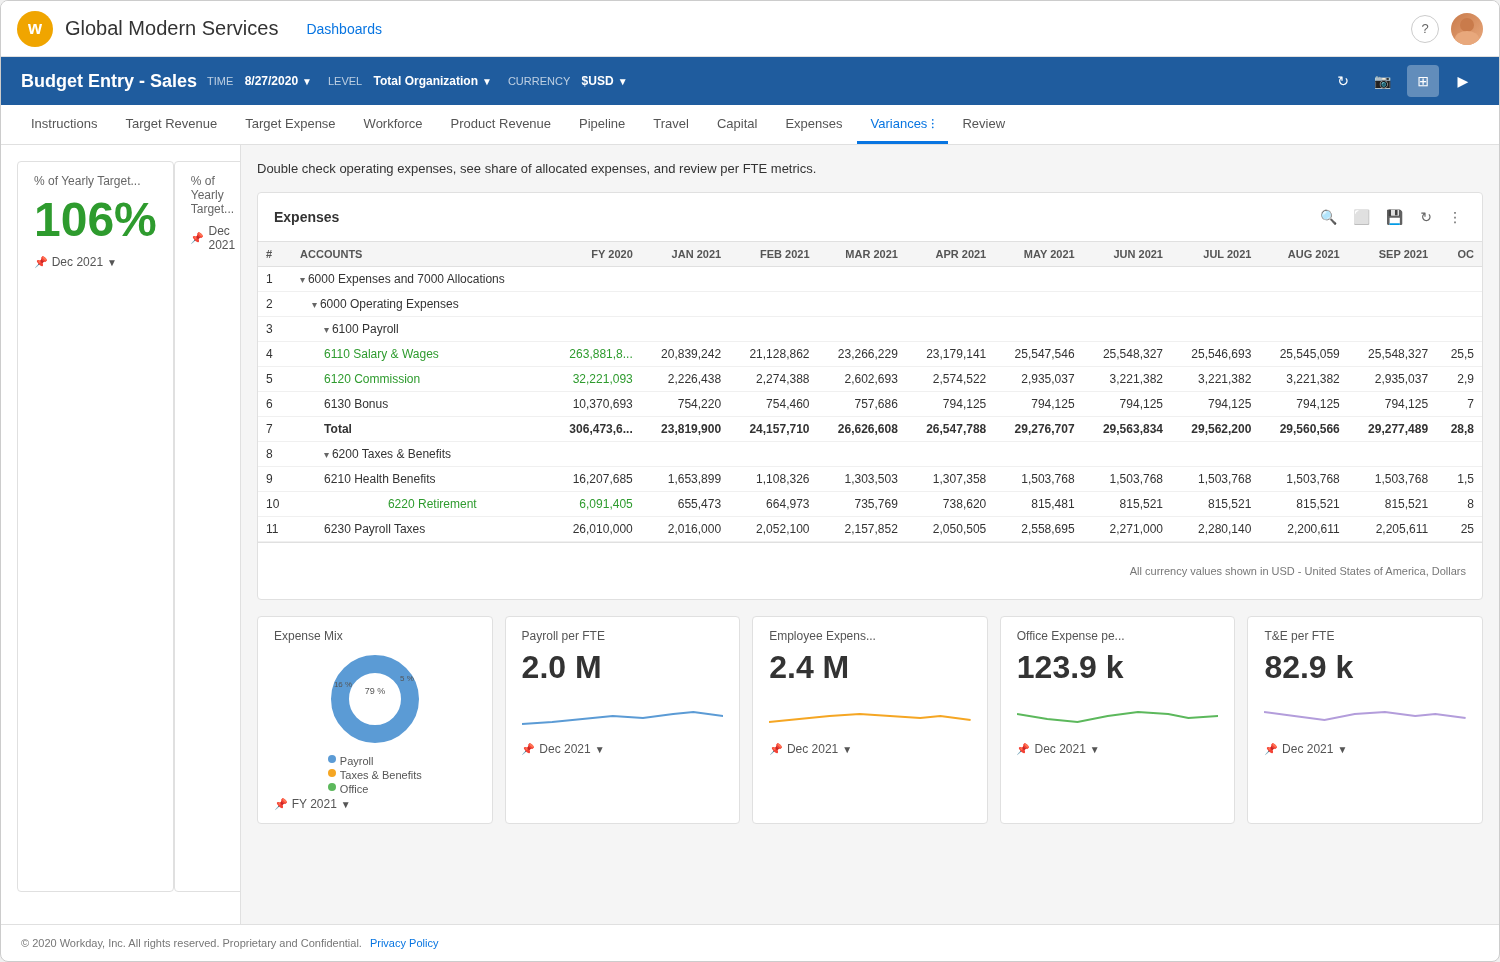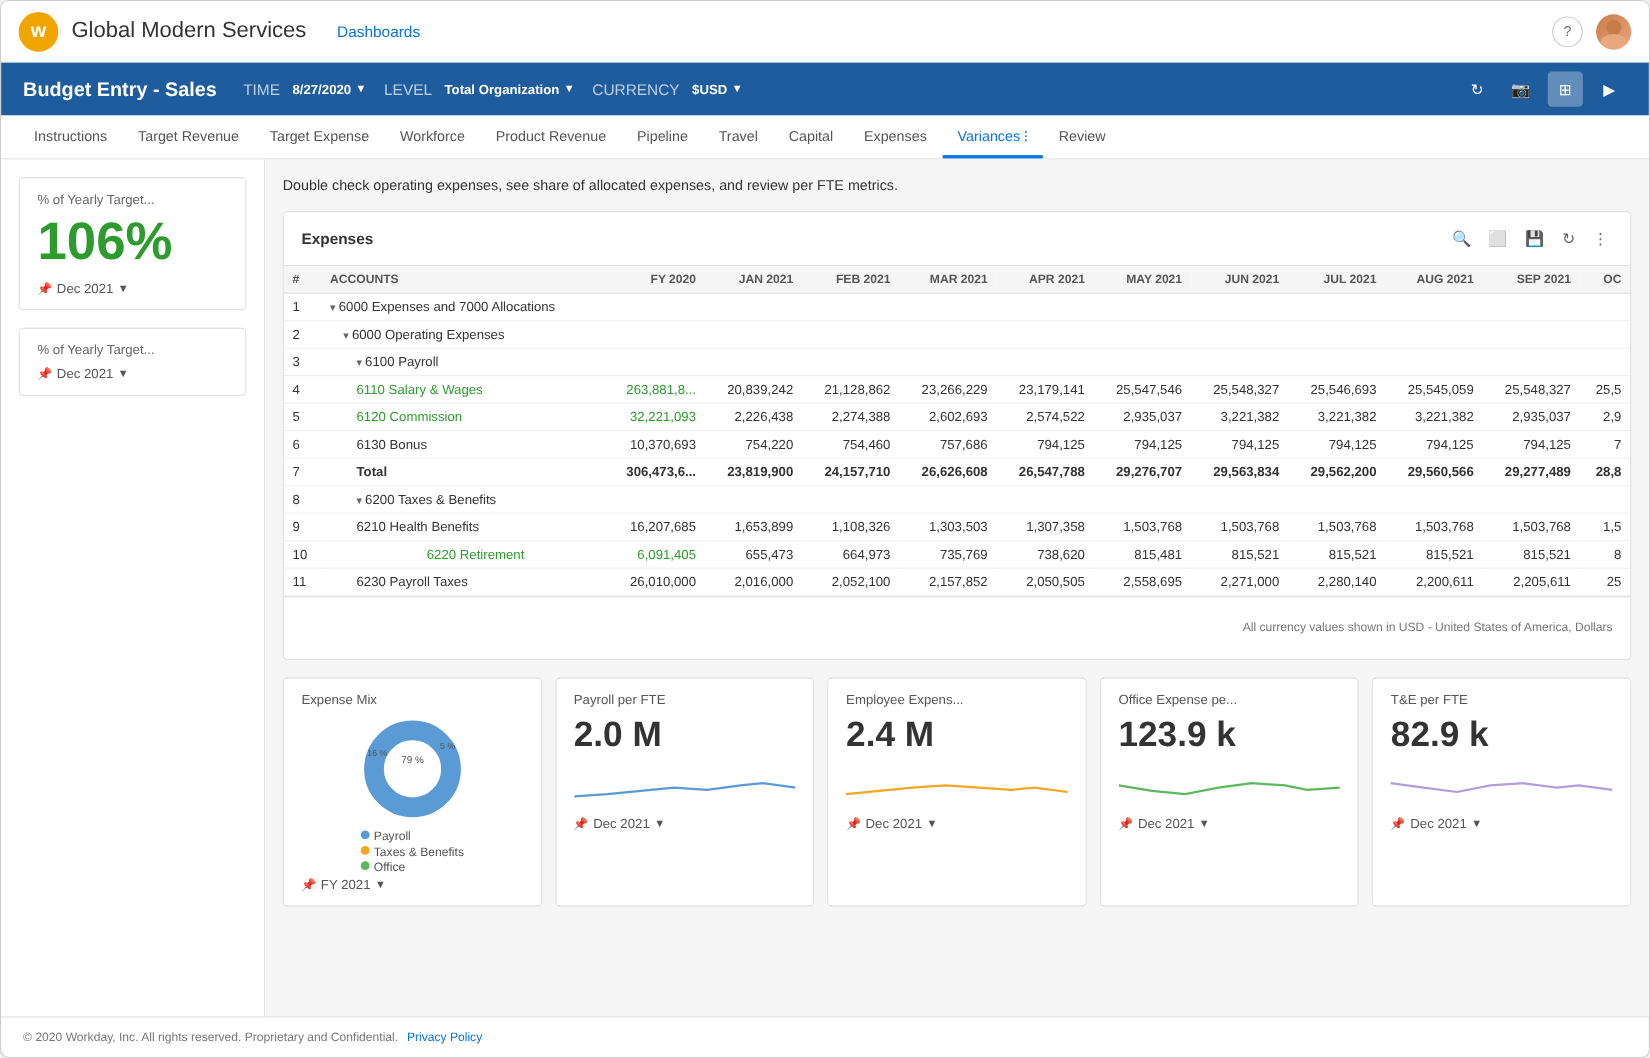--- a/index.html
+++ b/index.html
@@ -10,43 +10,43 @@
     
     .top-nav { height: 56px; background: #fff; border-bottom: 1px solid #e0e0e0; display: flex; align-items: center; padding: 0 16px; gap: 12px; flex-shrink: 0; }
     .workday-logo { width: 36px; height: 36px; background: #f0a500; border-radius: 50%; display: flex; align-items: center; justify-content: center; color: #fff; font-weight: bold; font-size: 18px; flex-shrink: 0; }
     .nav-company { font-size: 20px; color: #333; font-weight: 500; }
     .nav-dashboards { font-size: 14px; color: #0875e1; margin-left: 16px; cursor: pointer; }
     .nav-spacer { flex: 1; }
     .nav-help { width: 28px; height: 28px; border: 1px solid #ccc; border-radius: 50%; display: flex; align-items: center; justify-content: center; color: #666; cursor: pointer; font-size: 13px; }
     .nav-avatar { width: 32px; height: 32px; border-radius: 50%; background: linear-gradient(135deg, #c97b4b, #e8a87c); overflow: hidden; cursor: pointer; display: flex; align-items: center; justify-content: center; }
     
     
-    .header-bar { height: 48px; background: #1F5C9E; display: flex; align-items: center; padding: 0 20px; gap: 24px; flex-shrink: 0; }
+    .header-bar { height: 48px; background: #1F5C9E; display: flex; align-items: center; padding: 0 20px; gap: 10px; flex-shrink: 0; }
     .header-title { color: #fff; font-size: 18px; font-weight: 600; }
     .header-controls { display: flex; align-items: center; gap: 16px; }
     .header-control { display: flex; align-items: center; gap: 4px; color: #fff; font-size: 12px; cursor: pointer; }
-    .header-control-label { color: rgba(255,255,255,0.7); font-size: 14px; text-align: right; }
+    .header-control-label { color: rgba(255,255,255,0.7); font-size: 11px; text-align: right; }
     .header-control-value { color: #fff; font-weight: 600; font-size: 12px; }
     .header-control-arrow { color: #fff; font-size: 10px; }
     .header-spacer { flex: 1; }
     .header-actions { display: flex; align-items: center; gap: 8px; }
     .header-btn { width: 32px; height: 32px; border-radius: 4px; display: flex; align-items: center; justify-content: center; cursor: pointer; color: #fff; font-size: 14px; }
     .header-btn.active { background: rgba(255,255,255,0.3); }
     
     
     .tabs-bar { height: 40px; background: #fff; border-bottom: 1px solid #e0e0e0; display: flex; align-items: stretch; padding: 0 16px; flex-shrink: 0; }
     .tab { padding: 0 14px; display: flex; align-items: center; font-size: 13px; color: #555; cursor: pointer; border-bottom: 3px solid transparent; white-space: nowrap; }
     .tab.active { color: #0875e1; border-bottom: 3px solid #0875e1; font-weight: 500; }
     .tab.has-indicator { position: relative; }
     
     
     .main-content { display: flex; flex: 1; overflow: hidden; }
     
     
-    .sidebar { width: 240px; flex-shrink: 0; background: #fff; border-right: 1px solid #e0e0e0; padding: 16px; display: flex; flex-direction: column; gap: 0; overflow-y: auto; }
+    .sidebar { width: 240px; flex-shrink: 0; background: #fff; border-right: 1px solid #e0e0e0; padding: 16px; display: flex; gap: 0; overflow-y: auto; }
     .sidebar-widget { border: 1px solid #e0e0e0; border-radius: 4px; padding: 12px 16px; margin-bottom: 16px; }
     .sidebar-widget-title { font-size: 12px; color: #666; margin-bottom: 4px; }
     .sidebar-widget-value { font-size: 48px; font-weight: 700; }
     .sidebar-widget-value.green { color: #2e9b2e; }
     .sidebar-widget-value.red { color: #e53e3e; }
     .sidebar-widget-footer { display: flex; align-items: center; gap: 4px; margin-top: 8px; font-size: 12px; color: #555; cursor: pointer; }
     .pin-icon { color: #0875e1; font-size: 11px; }
     
     
     .content-area { flex: 1; overflow-y: auto; padding: 12px 16px; background: #f5f5f5; }

